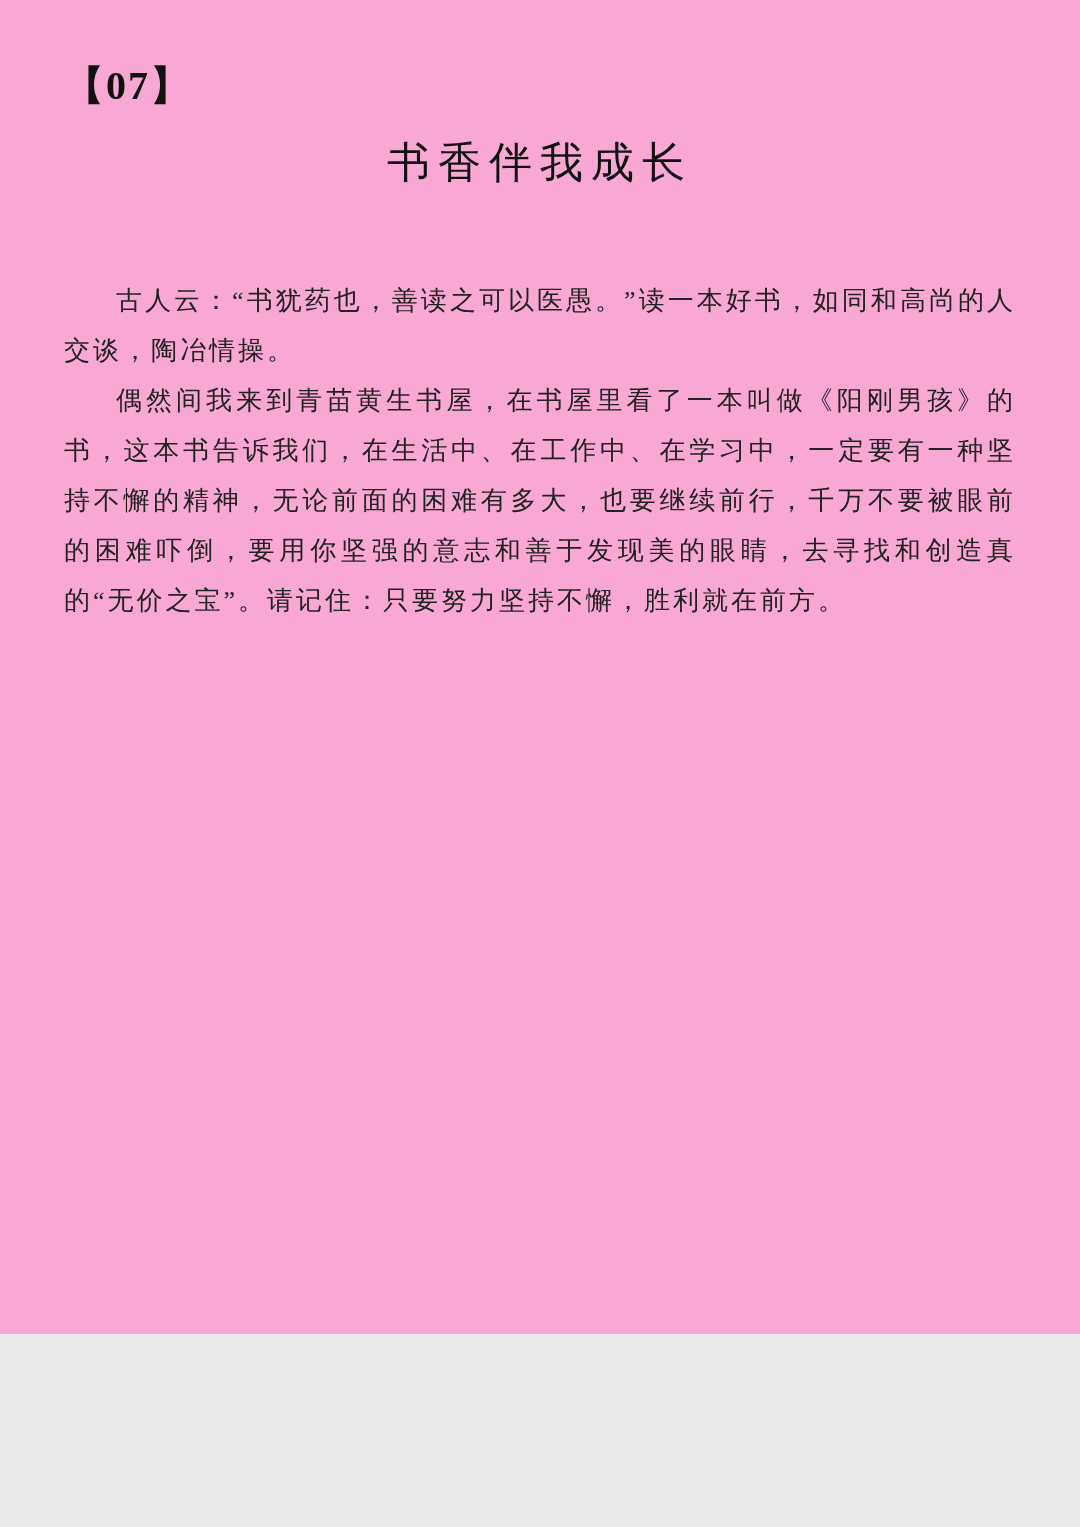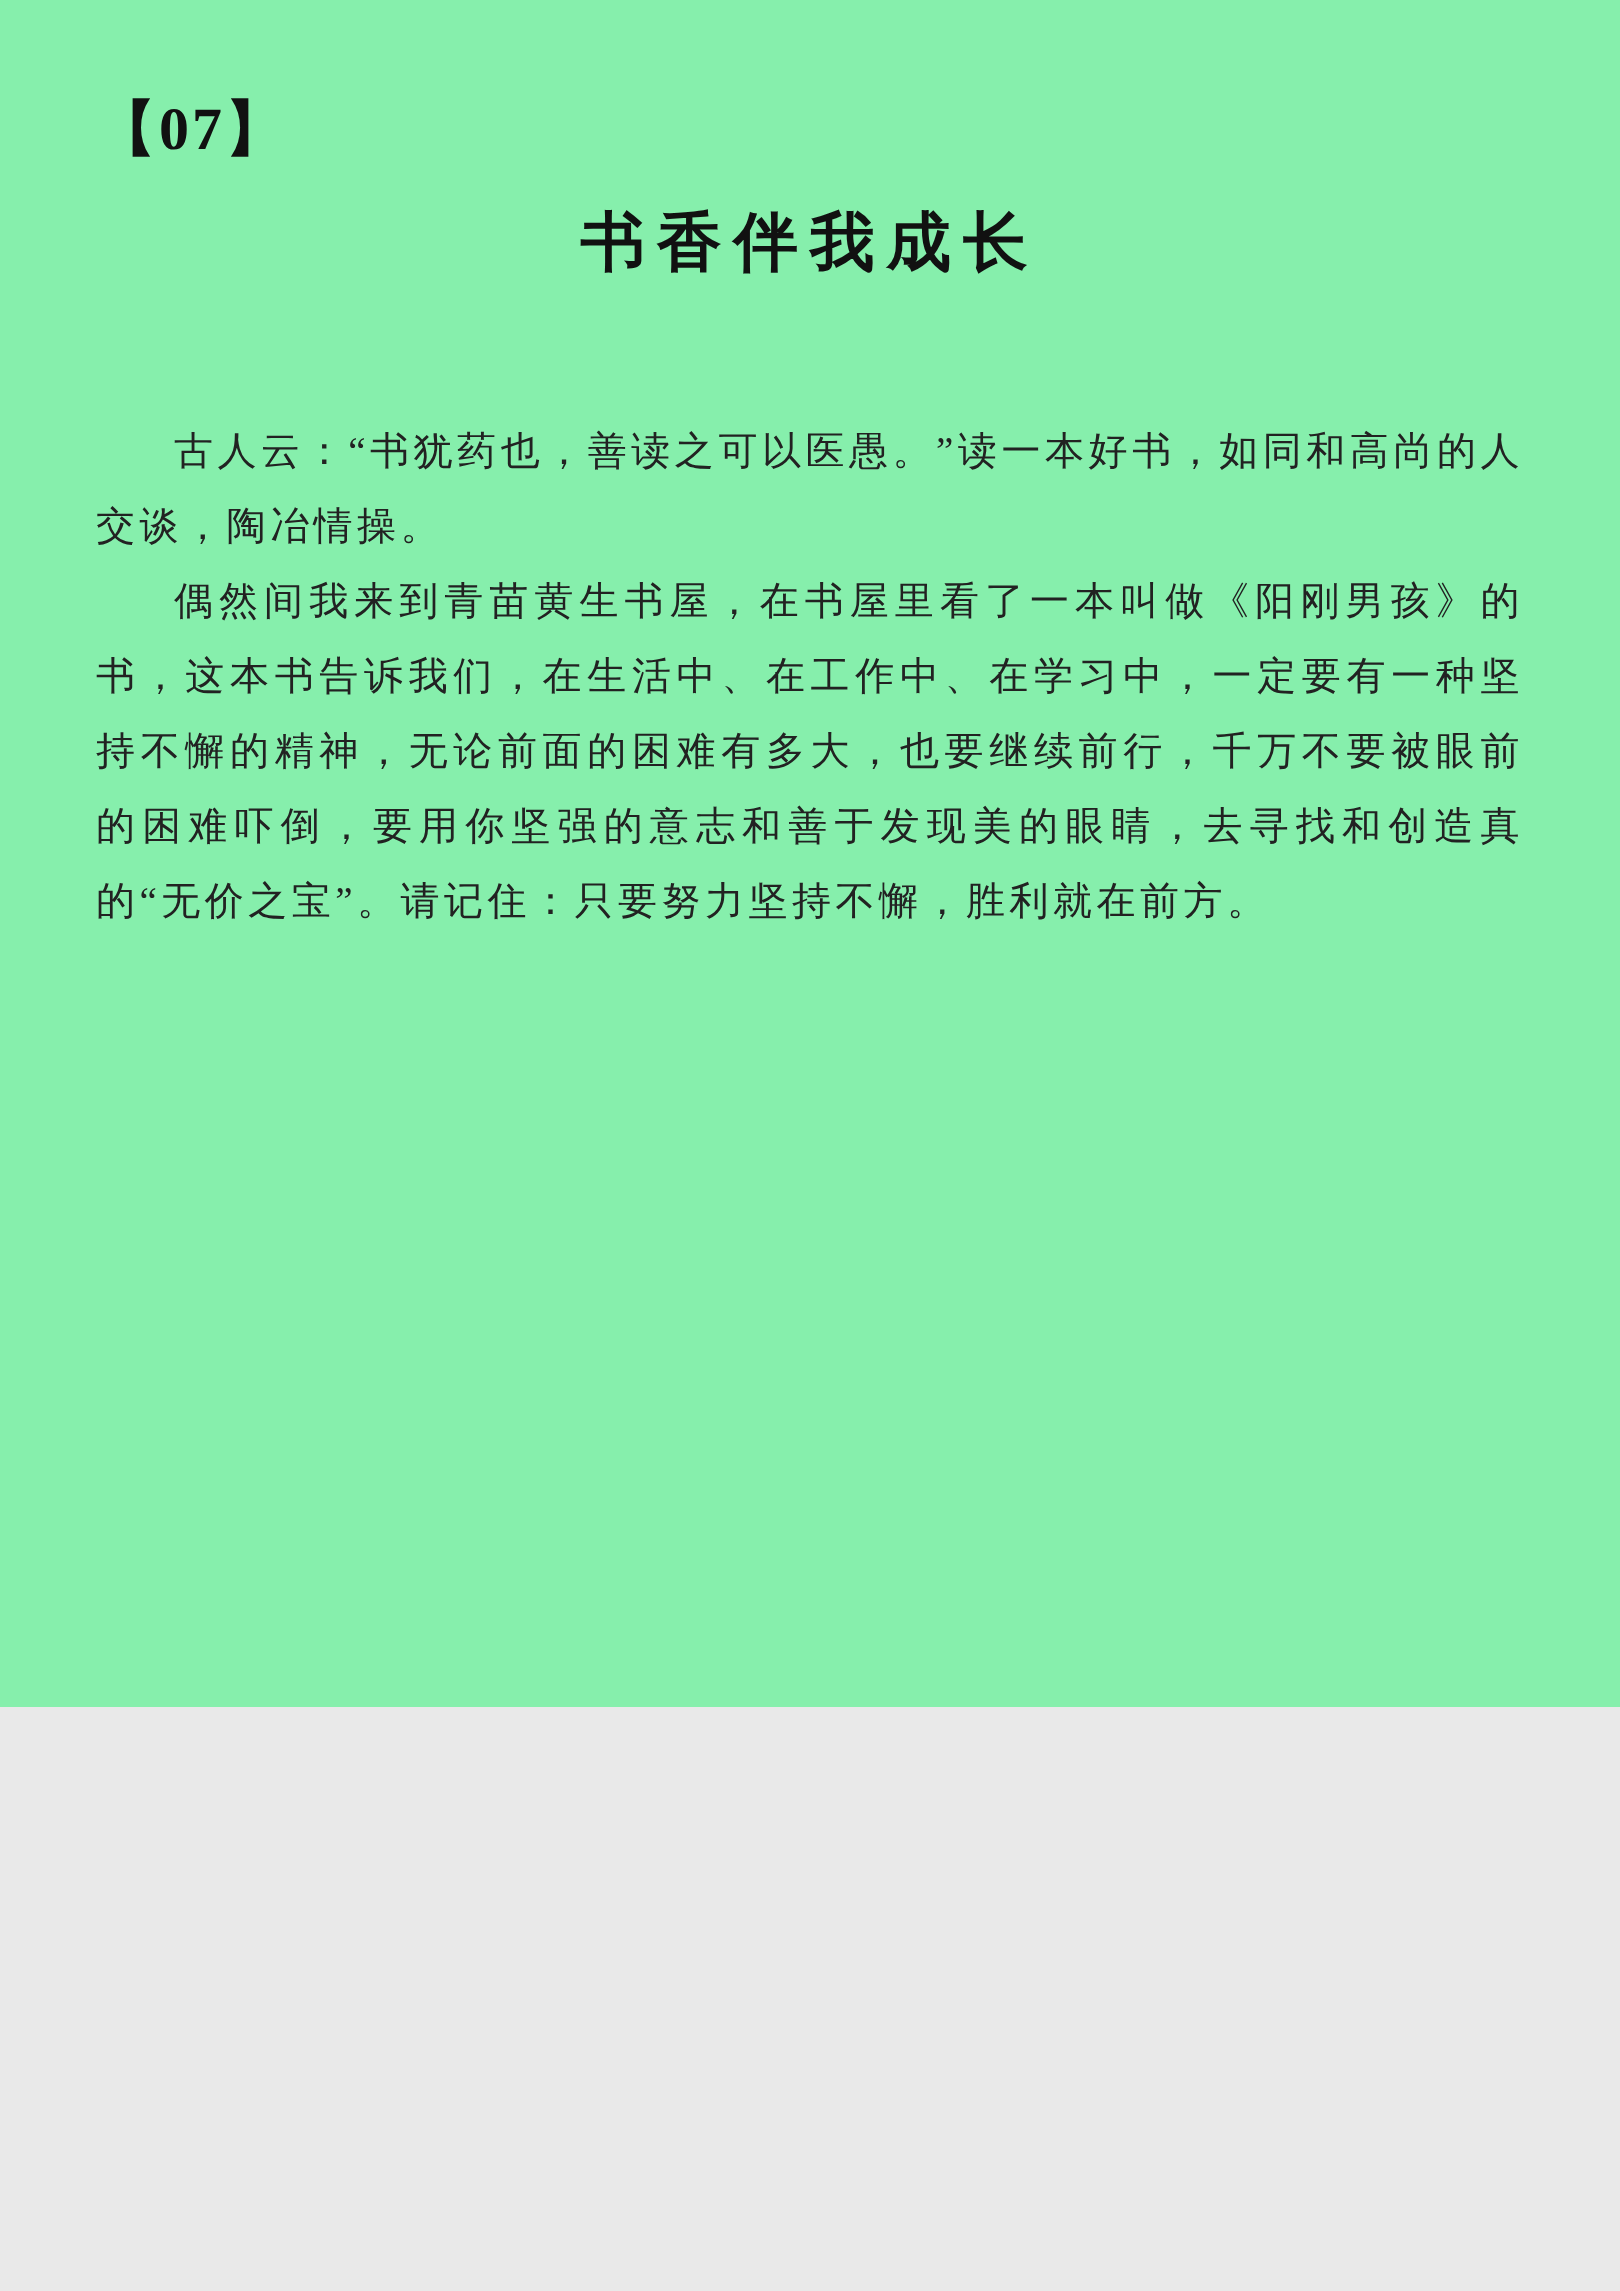--- a/index.html
+++ b/index.html
@@ -3,41 +3,41 @@
 <meta charset="utf-8">
 <style>
   html, body {
     margin: 0;
     padding: 0;
     background: #e9e9e9;
   }
   .page {
     position: relative;
     width: 1080px;
-    height: 1138px;
+    height: 1334px;
     margin: 0 auto;
-    background: #86efac;
+    background: #f9a8d4;
     box-sizing: border-box;
     padding: 62px 64px 0 64px;
     font-family: "Liberation Serif", serif;
     color: #222222;
     overflow: hidden;
   }
   .tag {
     font-size: 40px;
     font-weight: bold;
     line-height: 48px;
     letter-spacing: 2px;
     color: #111111;
   }
   .title {
     margin: 28px 0 0 0;
     text-align: center;
     font-size: 43px;
-    font-weight: bold;
+    font-weight: normal;
     line-height: 50px;
     letter-spacing: 8px;
     color: #111111;
   }
   .body-text {
     margin-top: 88px;
     font-size: 26px;
     line-height: 50px;
     text-align: justify;
     letter-spacing: 3px;

